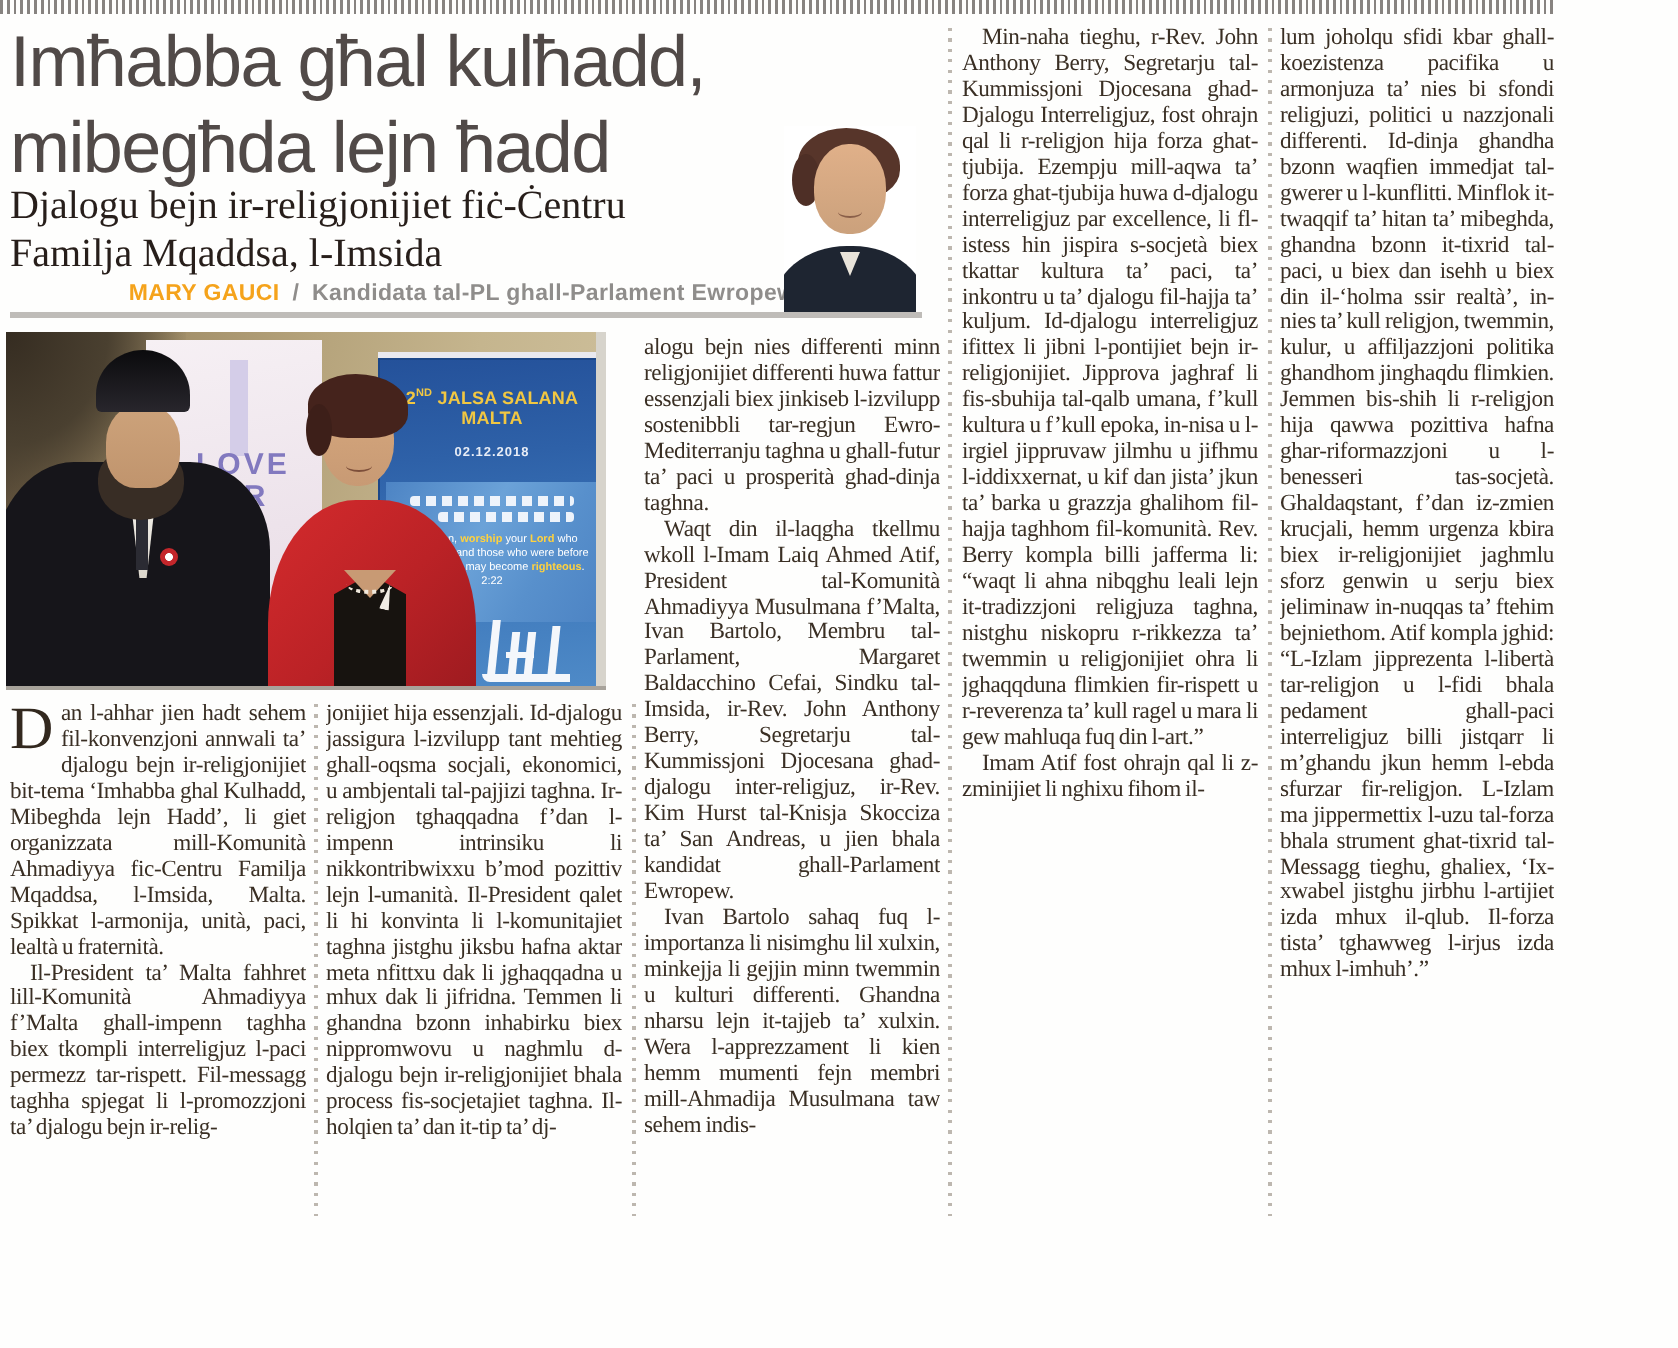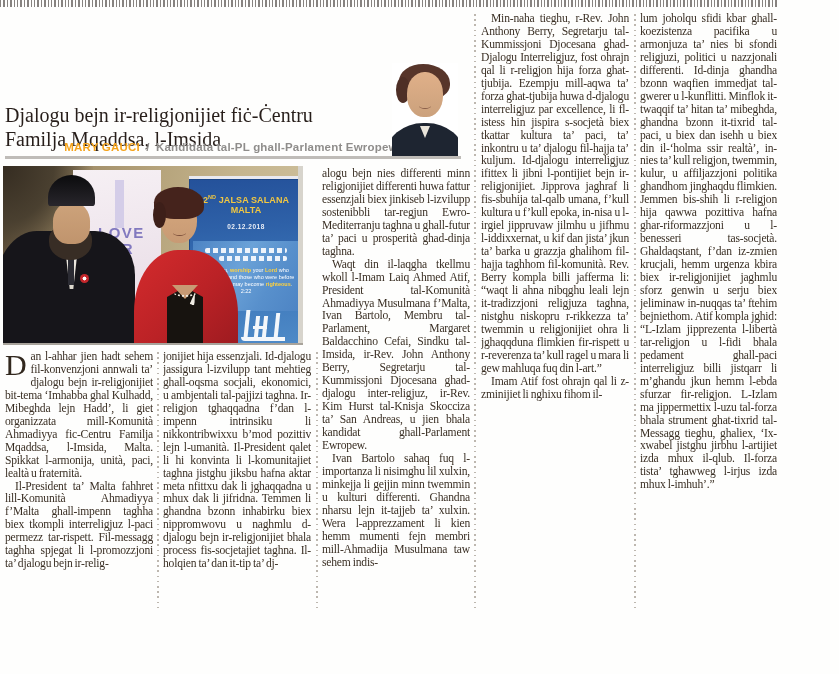--- a/index.html
+++ b/index.html
@@ -8,21 +8,21 @@
   .abs{position:absolute;}
 
   
   .top-rule{left:0;top:0;width:777px;height:7px;
     background:repeating-linear-gradient(90deg,#878380 0 1.4px,transparent 1.4px 3.4px);}
 
   
   .headline{left:5px;top:9px;width:392px;font-family:"Liberation Sans",sans-serif;
     font-weight:300;font-size:36px;line-height:43px;color:#514a48;letter-spacing:-0.8px;}
   .subtitle{left:5px;top:91px;width:392px;font-family:"Liberation Serif",serif;
-    font-size:20px;line-height:24px;color:#271e1a;margin-top:12px;}
+    font-size:20px;line-height:24px;color:#271e1a;}
   .byline{left:0;top:141px;width:462px;text-align:center;font-family:"Liberation Sans",sans-serif;
     font-size:11.5px;font-weight:bold;color:#8f8d8b;letter-spacing:0.2px;}
   .byline .author{color:#f5a31b;}
   .byline .sep{color:#8f8d8b;padding:0 3px;}
   .byline-rule{left:5px;top:156px;width:456px;height:3px;background:#bfbcb8;}
 
   
   .headshot{left:392px;top:63px;width:66px;height:93px;background:#fff;overflow:hidden;}
   .hs-hair{position:absolute;left:7px;top:1px;width:51px;height:36px;background:#57352a;
     border-radius:52% 58% 46% 42%;}
@@ -124,20 +124,22 @@
   .dropcap{float:left;font-size:30px;line-height:25px;padding:1px 4px 0 0;color:#32281e;}
 </style>
 </head>
 <body>
 
 <div class="page">
 
   <div class="abs top-rule"></div>
 
   <div class="abs headline">
+    <div>Imħabba għal kulħadd,</div>
+    <div>mibegħda lejn ħadd</div>
   </div>
 
   <div class="abs subtitle">
     <div>Djalogu bejn ir-religjonijiet fiċ-Ċentru</div>
     <div>Familja Mqaddsa, l-Imsida</div>
   </div>
 
   <div class="abs byline">
     <span class="author">MARY GAUCI</span>
     <span class="sep">/</span>

